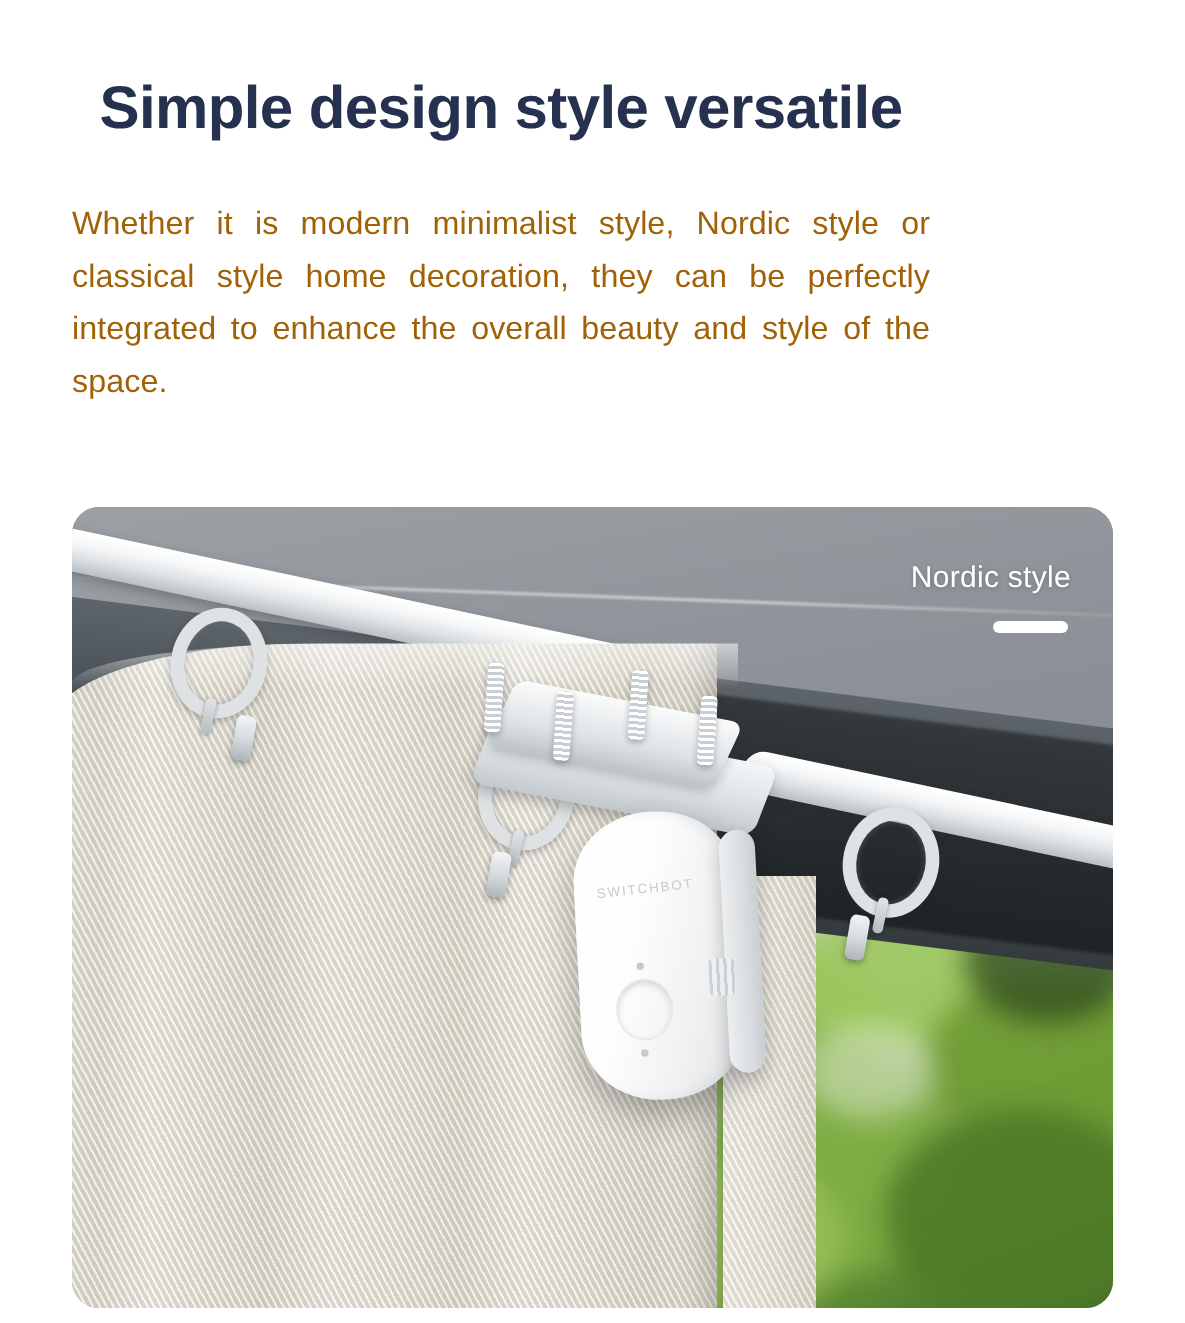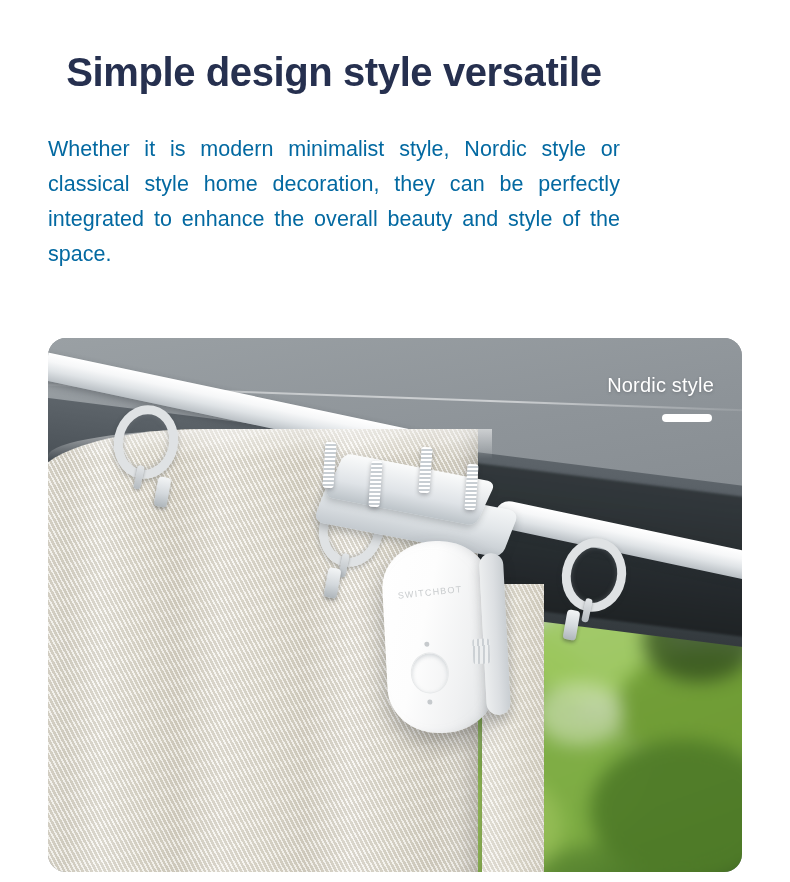--- a/index.html
+++ b/index.html
@@ -37,21 +37,21 @@
     font-weight: 700;
     letter-spacing: -0.4px;
     color: #26304f;
     font-family: "Liberation Sans", sans-serif;
   }
 
   .body-copy {
     margin: 32px 0 0 0;
     font-size: 21.5px;
     line-height: 35px;
-    color: #0369a1;
+    color: #a16207;
     text-align: justify;
     text-justify: inter-word;
     font-weight: 400;
     letter-spacing: 0.05px;
   }
 
   
   .photo-card {
     position: absolute;
     left: 48px;

